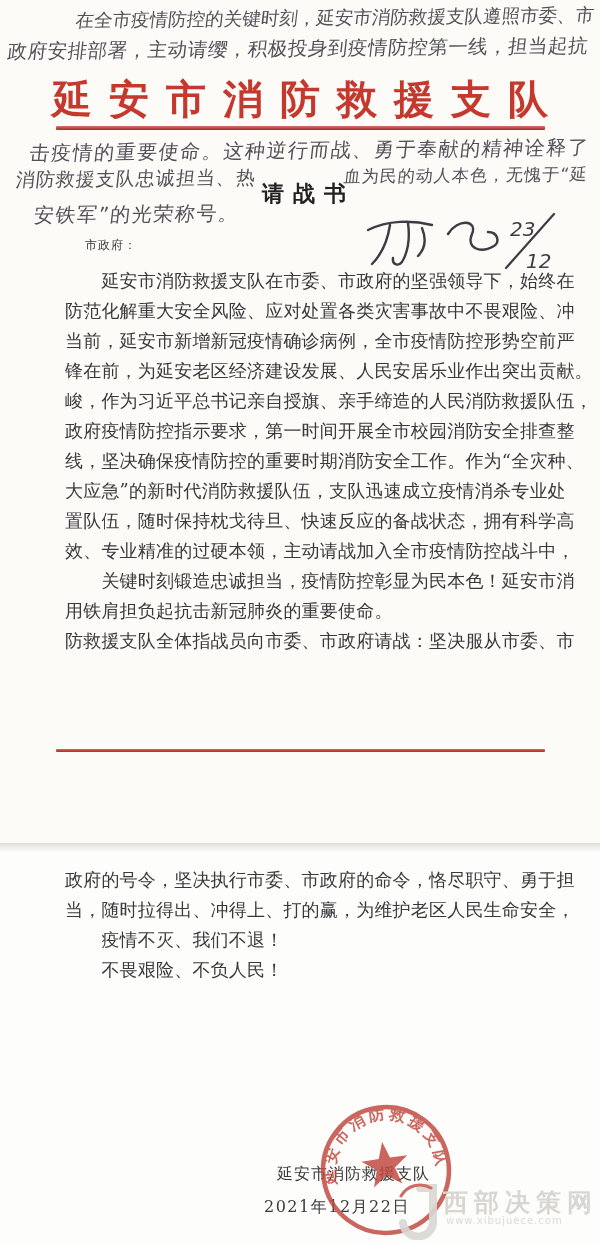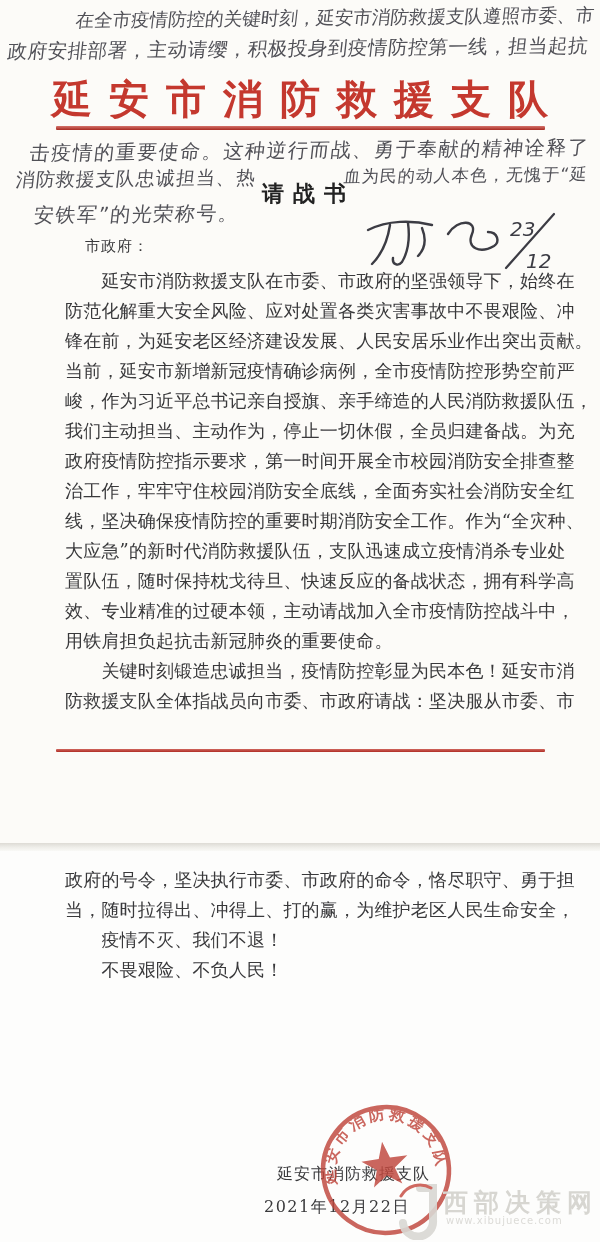--- a/index.html
+++ b/index.html
@@ -37,21 +37,21 @@
   }
   .rule{position:absolute;left:56px;width:489px;border-radius:1px;}
   .rule-top{top:126px;height:4px;background:linear-gradient(180deg,#d4736b,#a82a22);}
   .rule-bottom{top:749px;height:3px;background:linear-gradient(180deg,#cf675f,#b02c24);}
   .doc-title{
     position:absolute;left:262px;top:163px;
     font-family:"DejaVu Sans","Liberation Sans",sans-serif;
     font-size:22px;font-weight:bold;color:#222;letter-spacing:9px;white-space:nowrap;margin-top:16px;
   }
   .salutation{
-    position:absolute;left:85px;top:237px;font-size:15px;color:#39393b;letter-spacing:1px;
+    position:absolute;left:85px;top:237px;font-size:12px;color:#39393b;letter-spacing:1px;
   }
   .body-block{position:absolute;left:65px;width:436px;color:#39393b;}
   .body1{top:266px;}
   .body2{top:14px;} 
   .page2 .body-block{position:absolute;}
   .bline{
     height:30px;line-height:30px;font-size:18px;letter-spacing:.2px;white-space:nowrap;
   }
   
   .signature{position:absolute;left:360px;top:210px;}
@@ -111,32 +111,30 @@
       <text class="sig-num" x="150" y="26">23</text>
       <line x1="146" y1="58" x2="194" y2="4" stroke="#3c3c44" stroke-width="2.2" stroke-linecap="round"></line>
       <text class="sig-num" x="166" y="58">12</text>
     </svg>
 
     <div class="salutation">市政府：</div>
 
     <div class="body-block body1">
         <div class="bline">　　延安市消防救援支队在市委、市政府的坚强领导下，始终在</div>
         <div class="bline">防范化解重大安全风险、应对处置各类灾害事故中不畏艰险、冲</div>
+        <div class="bline">当前，延安市新增新冠疫情确诊病例，全市疫情防控形势空前严</div>
         <div class="bline">锋在前，为延安老区经济建设发展、人民安居乐业作出突出贡献。</div>
-        <div class="bline">当前，延安市新增新冠疫情确诊病例，全市疫情防控形势空前严</div>
         <div class="bline">峻，作为习近平总书记亲自授旗、亲手缔造的人民消防救援队伍，</div>
-        <div class="bline">我们主动担当、主动作为，停止一切休假，全员归建备战。为充</div>
         <div class="bline">政府疫情防控指示要求，第一时间开展全市校园消防安全排查整</div>
-        <div class="bline">治工作，牢牢守住校园消防安全底线，全面夯实社会消防安全红</div>
         <div class="bline">线，坚决确保疫情防控的重要时期消防安全工作。作为“全灾种、</div>
         <div class="bline">大应急”的新时代消防救援队伍，支队迅速成立疫情消杀专业处</div>
         <div class="bline">置队伍，随时保持枕戈待旦、快速反应的备战状态，拥有科学高</div>
         <div class="bline">效、专业精准的过硬本领，主动请战加入全市疫情防控战斗中，</div>
+        <div class="bline">　　关键时刻锻造忠诚担当，疫情防控彰显为民本色！延安市消</div>
         <div class="bline">用铁肩担负起抗击新冠肺炎的重要使命。</div>
-        <div class="bline">　　关键时刻锻造忠诚担当，疫情防控彰显为民本色！延安市消</div>
         <div class="bline">防救援支队全体指战员向市委、市政府请战：坚决服从市委、市</div>
       </div>
 
     <div class="rule rule-bottom"></div>
   </div>
 
   <div class="page-gap"></div>
 
   <div class="page page2">
 

